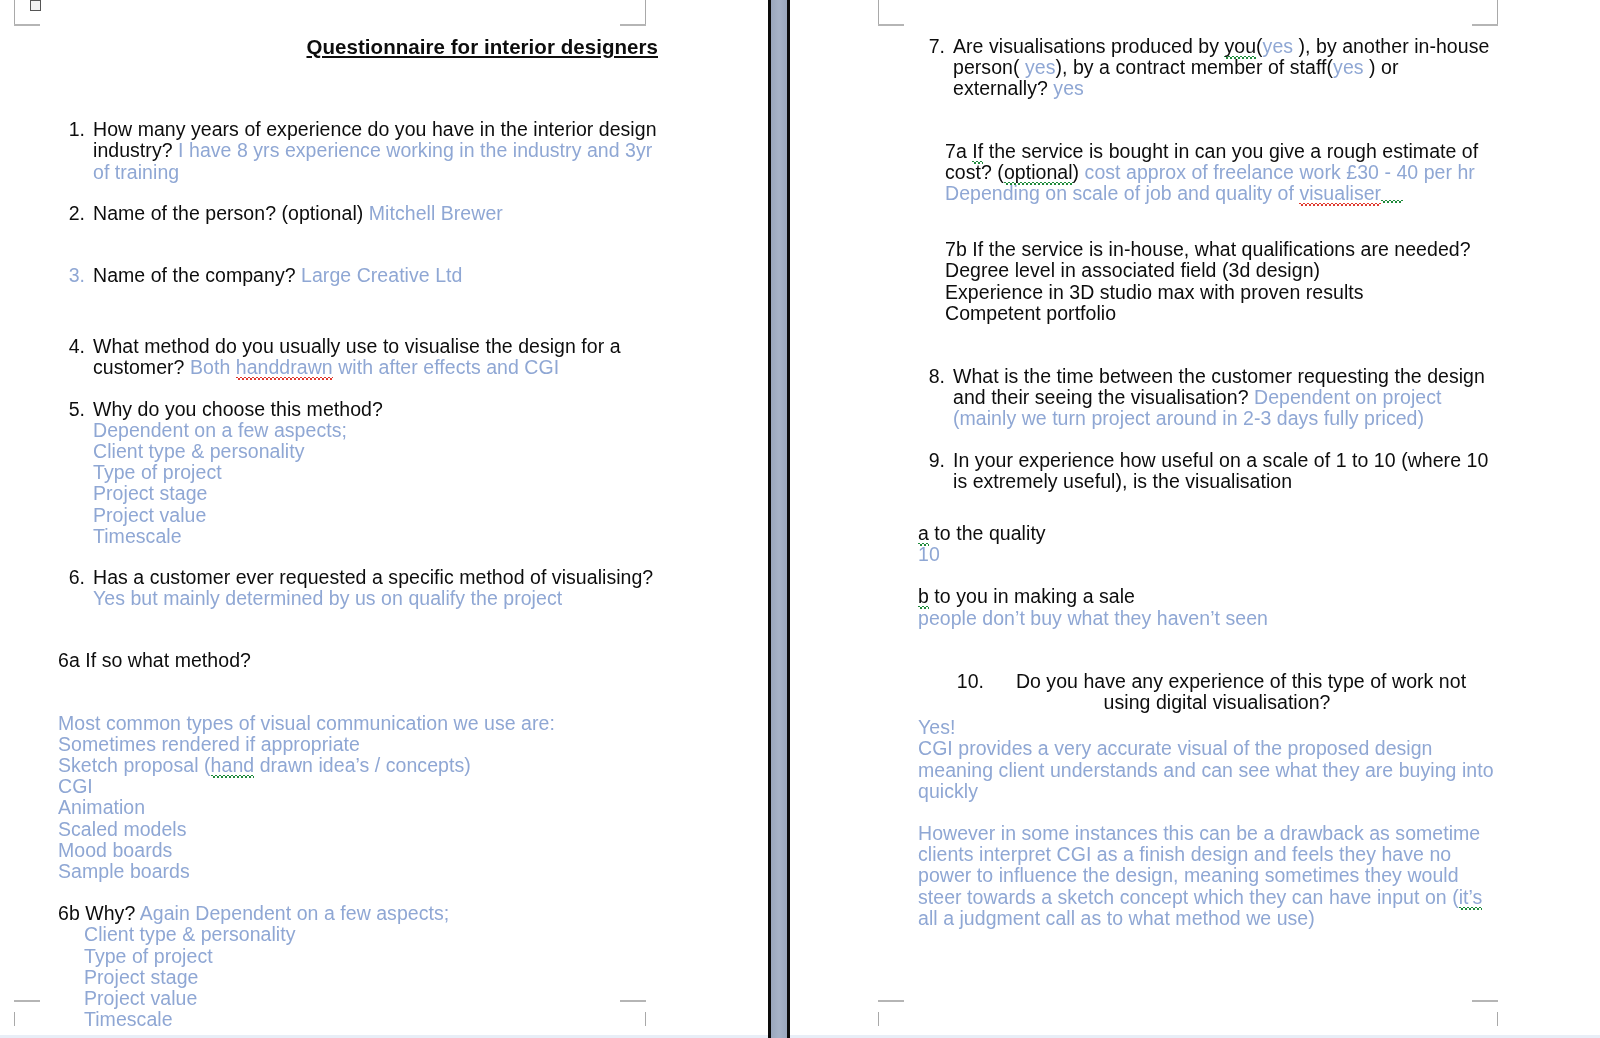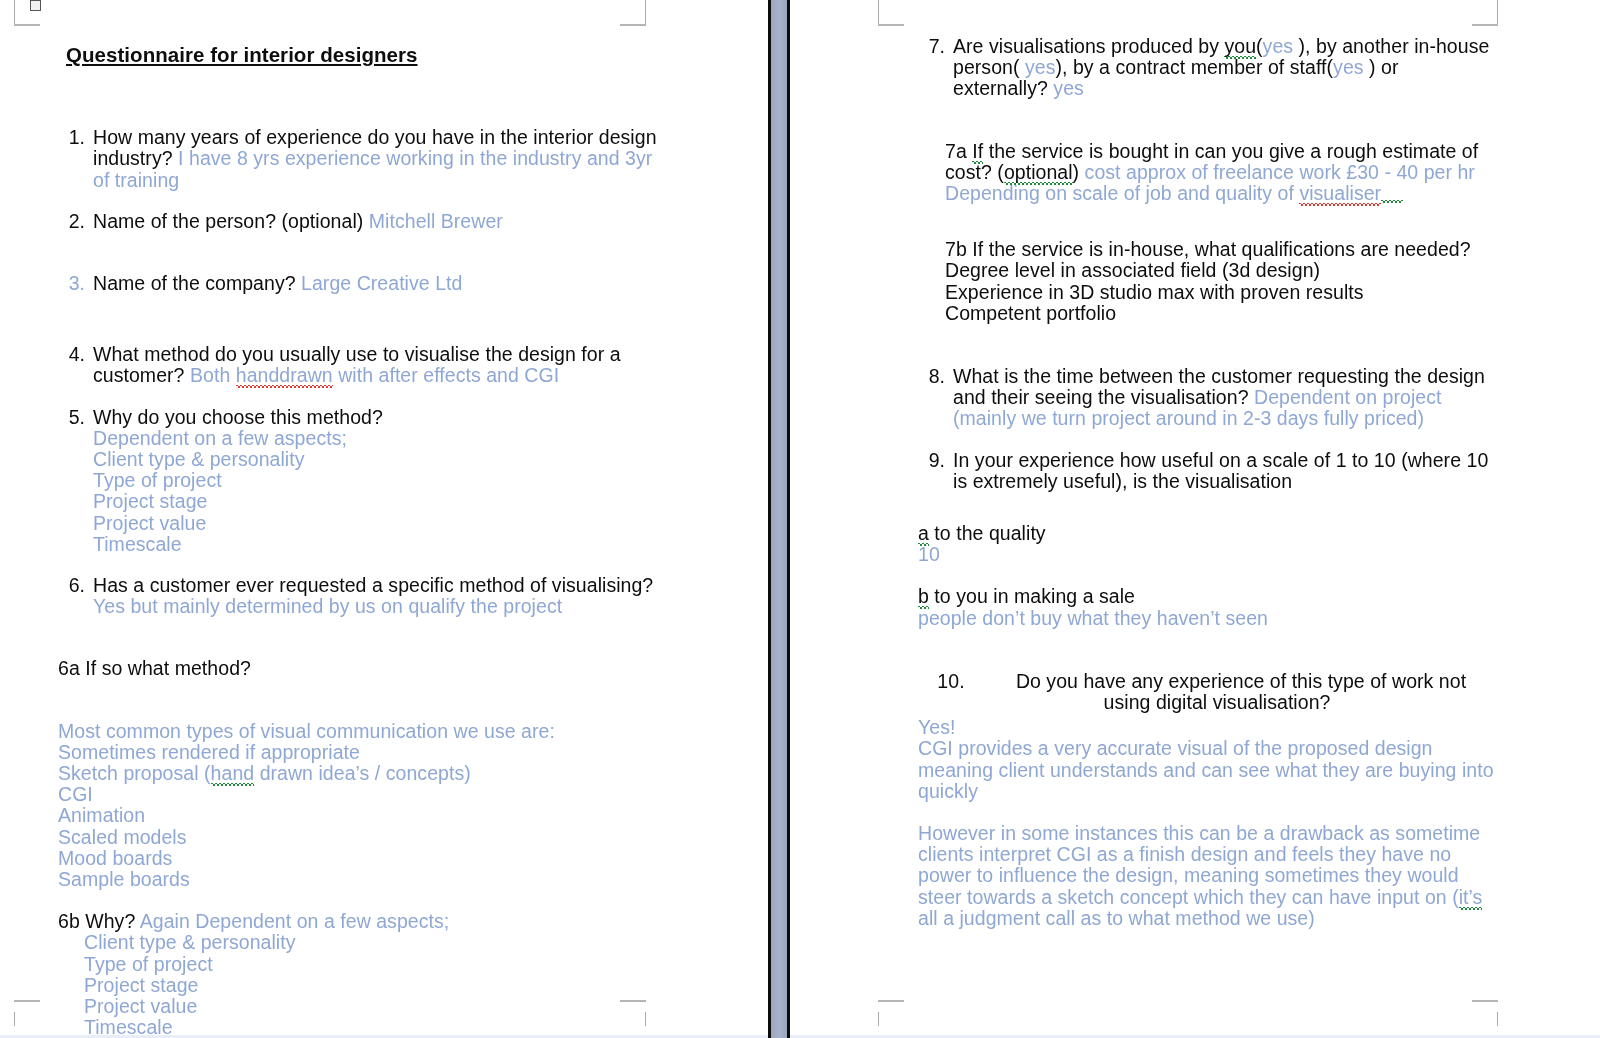--- a/index.html
+++ b/index.html
@@ -118,24 +118,24 @@
     font-size: 19.5px;
     line-height: 21.2px;
     color: #0d0d0d;
     letter-spacing: 0.05px;
   }
   #body-left  { left: 58px;  top: 36px;  width: 600px; }
   #body-right { left: 918px; top: 36px;  width: 580px; }
 
   .doc-title {
     font-weight: bold;
-    text-align: left;
+    text-align: right;
     text-decoration: underline;
     font-size: 20.5px;
-    margin: 8px 0 62px 0;
+    margin: 0 0 62px 0;
     padding-left: 8px;
   }
 
   
   .q-row {
     display: flex;
     align-items: flex-start;
     margin-bottom: 20px;
   }
   .q-num {
@@ -143,21 +143,21 @@
     width: 27px;
     text-align: right;
     padding-right: 8px;
   }
   .q-num.blue { color: #8fa7d4; }
   .q-body { flex: 1 1 auto; }
 
   
   .q-row-wide .q-num {
     width: 66px;
-    text-align: center;
+    text-align: right;
     padding-right: 0;
   }
   .q-row-wide .q-body { text-indent: 0; text-align: center; }
   .q-row-wide { margin-bottom: 4px; }
   .q-row-wide .q-body .hang { display: block; margin-left: -48px; }
 
   .q-plain {
     margin-bottom: 20px;
   }
   .q-plain.tight { margin-bottom: 6px; }

